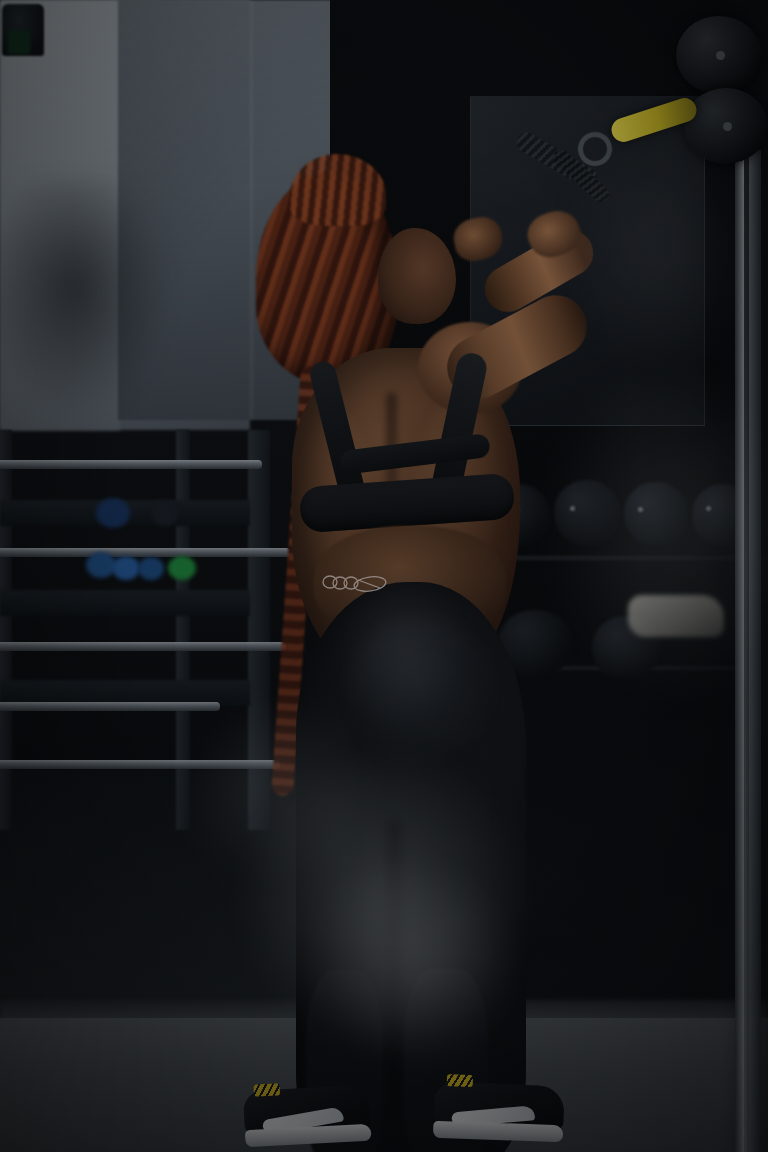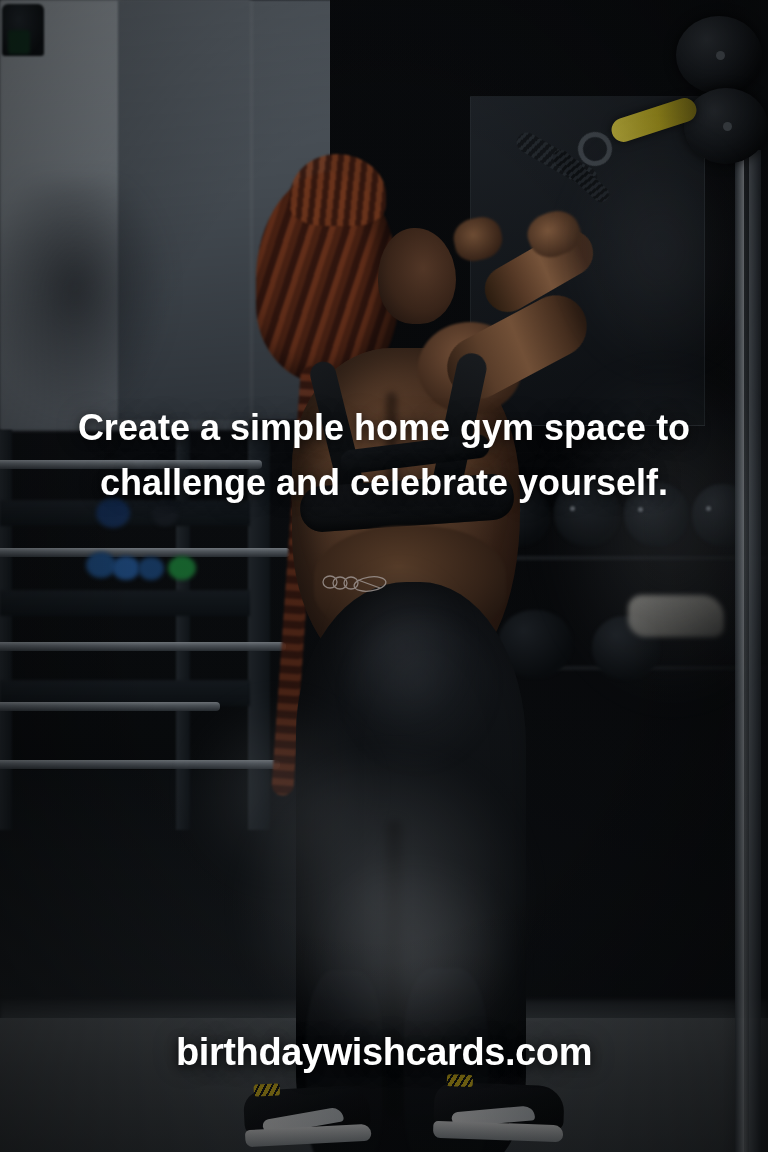--- a/index.html
+++ b/index.html
@@ -565,18 +565,16 @@
     <div class="smoke sm5"></div>
     <div class="smoke sm1"></div>
     <div class="smoke sm2"></div>
 
     <div class="tint"></div>
     <div class="vignette"></div>
   </div>
 
   <div class="overlay">
 
-    <div class="subhead">Create a simple home gym space to challenge and celebrate yourself.</div>
-
-    <div class="footer">birthdaywishcards.com</div>
+
   </div>
 
 </div>
 
 </body></html>

